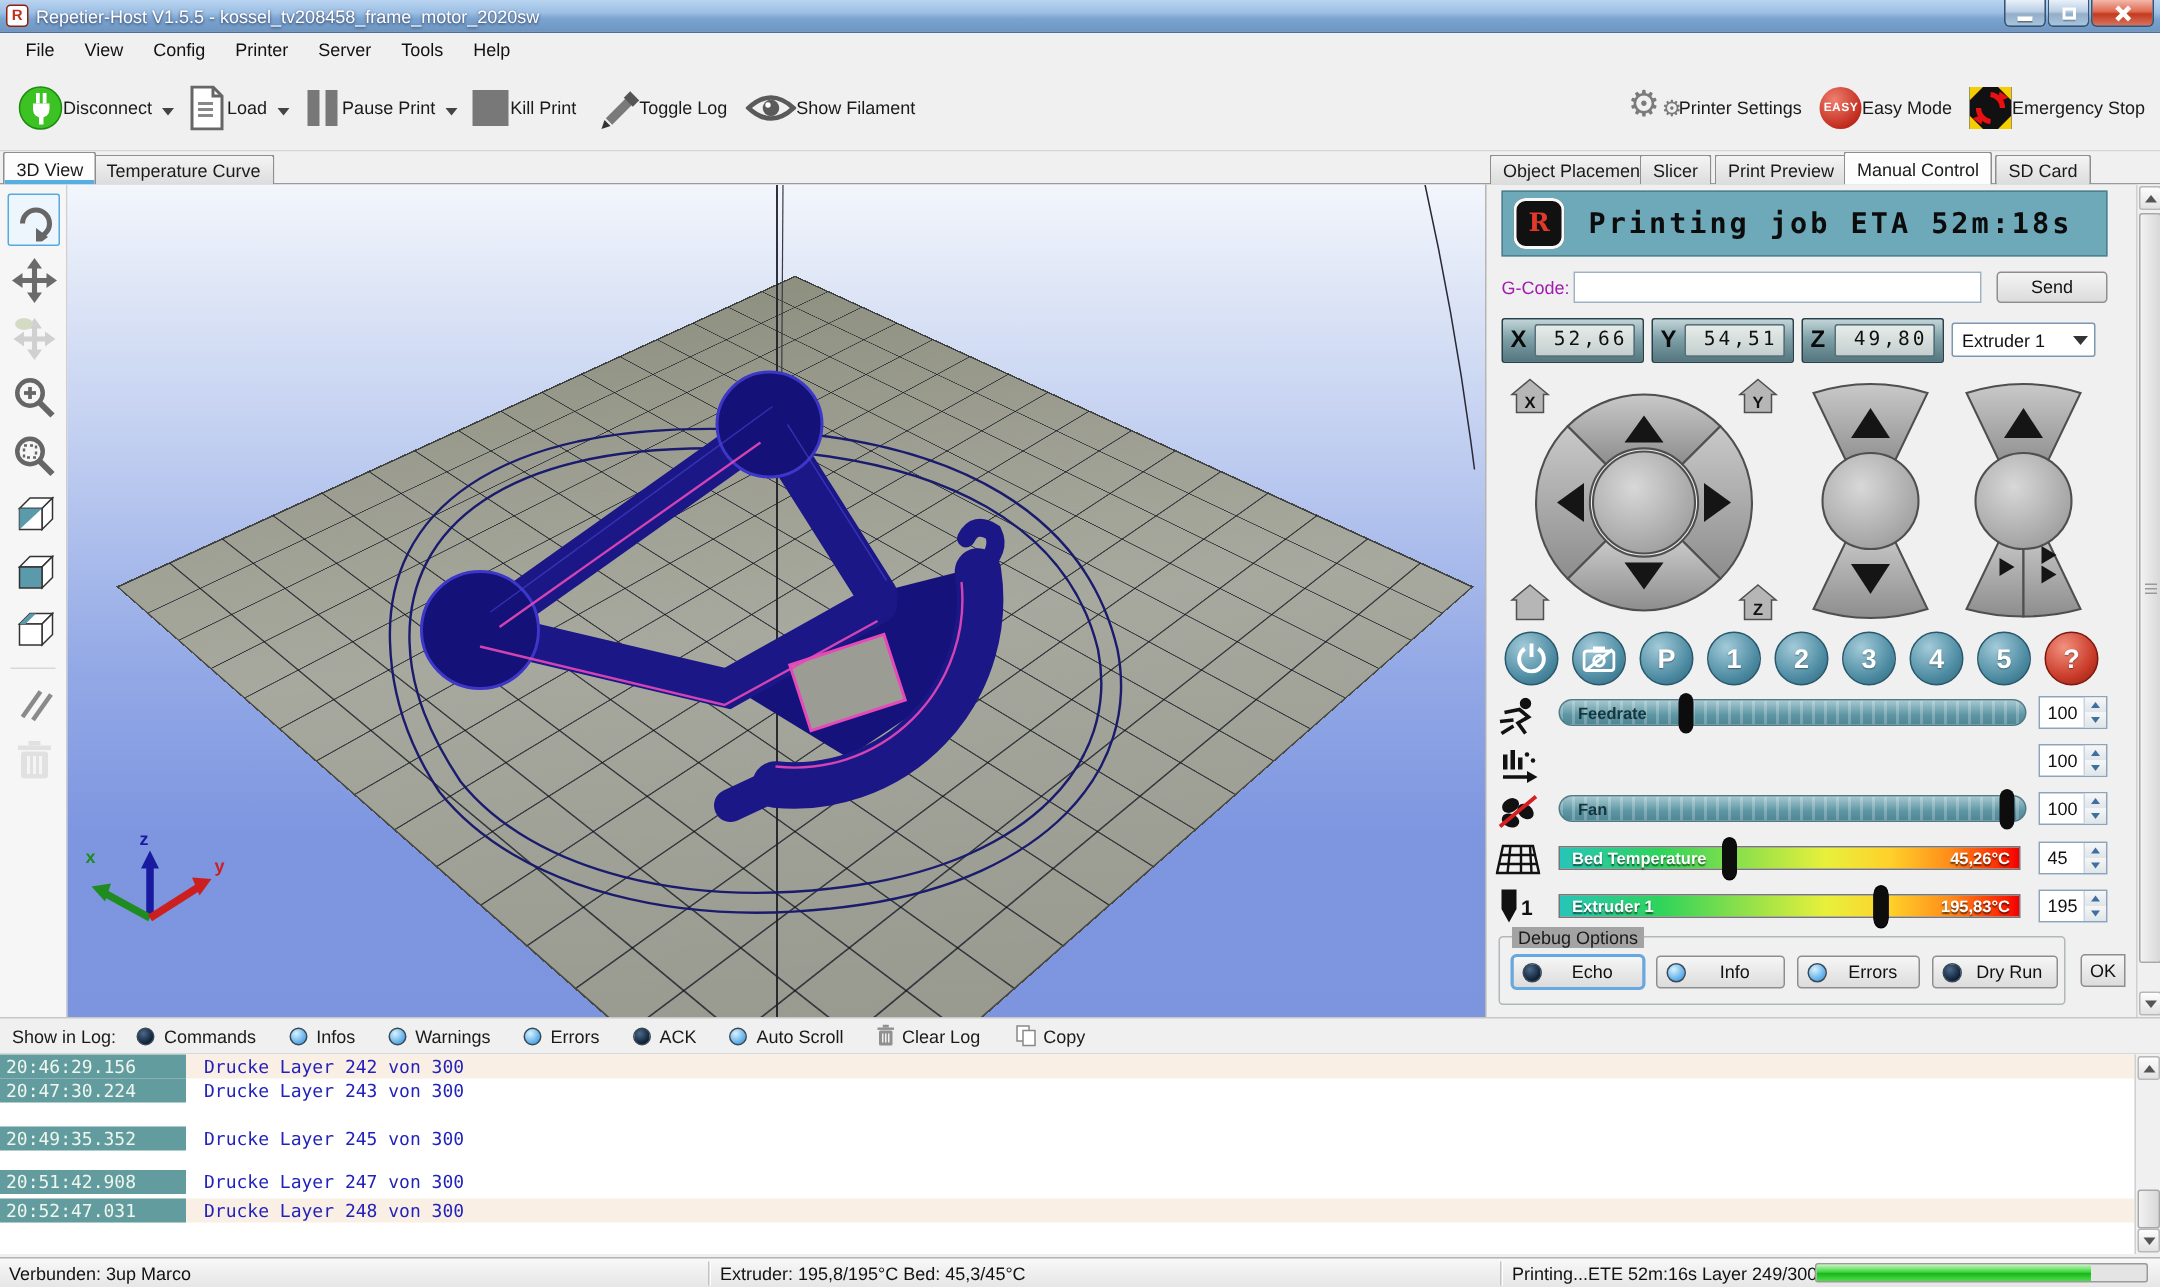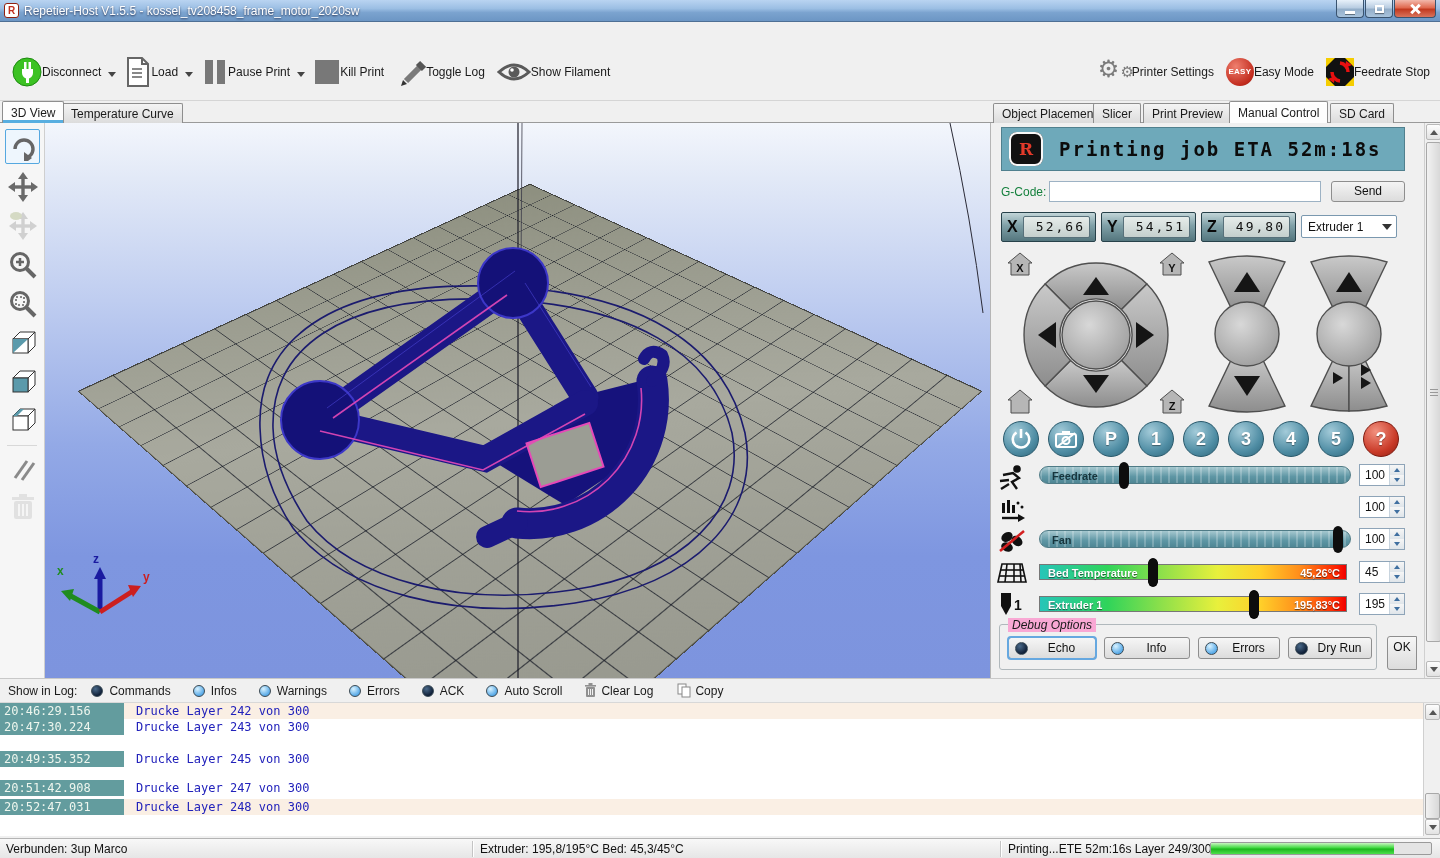--- a/index.html
+++ b/index.html
@@ -84,21 +84,21 @@
   #manual { position:absolute; left:990px; top:123px; width:450px; height:555px; background:#f0f0f0;
     border-left:1px solid #b5b5b5; }
   #lcd { position:absolute; left:10px; top:4px; width:404px; height:44px; background:#6ea9ba;
     border:1px solid #50808e; display:flex; align-items:center; }
   #lcd-logo { width:34px; height:34px; margin-left:7px; background:#111; border-radius:8px; color:#e23a2a;
     font-weight:bold; font-size:17px; display:flex; align-items:center; justify-content:center;
     font-family:"DejaVu Serif", serif; box-shadow:inset 0 0 0 2px #f8f8f8; background-clip:padding-box; }
   #lcd-text { margin-left:16px; font-family:"DejaVu Sans Mono", monospace; font-weight:bold; font-size:19px;
     letter-spacing:2px; color:#0c0c0c; }
   #gcode-row { position:absolute; left:10px; top:58px; width:404px; height:22px; }
-  #gcode-label { position:absolute; left:0; top:4px; color:#15803d; }
+  #gcode-label { position:absolute; left:0; top:4px; color:#a21caf; }
   #gcode-input { position:absolute; left:48px; top:0; width:272px; height:21px; border:1px solid #9db2c4; background:#fff; padding:0 4px; font-size:12px; }
   #send-btn { position:absolute; left:330px; top:0; width:74px; height:21px; background:linear-gradient(#f4f4f4,#dcdcdc);
     border:1px solid #8e8e8e; border-radius:3px; text-align:center; line-height:19px; color:#111; }
   .axis-cell { position:absolute; top:89px; height:30px; width:95px; border:1px solid #27414a; border-radius:2px;
     background:linear-gradient(#c2d5d8, #7fa0a7 45%, #54767e); display:flex; align-items:center; padding:0 5px; }
   .axis-letter { font-weight:bold; font-size:16px; color:#0a0a0a; width:16px; }
   .axis-box { flex:1; height:22px; background:linear-gradient(#e6ecea,#c4cfcd); border:1px solid #57707a;
     border-radius:2px; text-align:right; font-family:"DejaVu Sans Mono", monospace; font-size:13px;
     letter-spacing:2px; color:#101010; line-height:20px; padding-right:4px; }
   #extruder-combo { position:absolute; left:310px; top:92px; width:96px; height:23px; background:#fff;
@@ -127,25 +127,25 @@
   .temp-thumb { position:absolute; top:-6px; width:10px; height:27px; background:#0d0d0d; border-radius:50% / 22%; margin-left:-5px;
     box-shadow:0 -1px 0 #000, 0 1px 0 #000; }
   .spinner { position:absolute; left:368px; width:46px; height:22px; background:#fff; border:1px solid #8ea4b8; display:flex; }
   .spinner .num { flex:1; font-size:12px; color:#111; padding:3px 0 0 5px; }
   .spin-btns { width:15px; border-left:1px solid #c8d4de; display:flex; flex-direction:column; }
   .spin-btns div { flex:1; background:linear-gradient(#f6f6f6,#dfe5ea); display:flex; align-items:center; justify-content:center; }
   .tri-up { width:0; height:0; border-left:3px solid transparent; border-right:3px solid transparent; border-bottom:4px solid #3f6fa0; }
   .tri-down { width:0; height:0; border-left:3px solid transparent; border-right:3px solid transparent; border-top:4px solid #3f6fa0; }
 
   #debug-group { position:absolute; left:8px; top:501px; width:378px; height:46px; border:1px solid #b0b8bc; border-radius:3px; }
-  #debug-title { position:absolute; left:8px; top:-7px; background:#f9a8d4; padding:0 4px; color:#1a1a1a;font-style:italic; }
+  #debug-title { position:absolute; left:8px; top:-7px; background:#a3a3a3; padding:0 4px; color:#1a1a1a; }
   .debug-btn { position:absolute; top:12px; height:22px; background:linear-gradient(#f6f6f6,#dcdcdc); border:1px solid #8e8e8e;
     border-radius:3px; display:flex; align-items:center; padding:0 6px; color:#111; }
   .debug-btn.focused { outline:2px solid #66a8e0; outline-offset:-1px; }
-  #ok-btn { position:absolute; left:396px; top:513px; width:30px; height:34px; background:linear-gradient(#f6f6f6,#dcdcdc);
+  #ok-btn { position:absolute; left:396px; top:513px; width:30px; height:22px; background:linear-gradient(#f6f6f6,#dcdcdc);
     border:1px solid #8e8e8e; border-radius:3px 0 0 3px; text-align:center; line-height:20px; color:#111; }
 
   .led { width:13px; height:13px; border-radius:50%; margin-right:6px; border:1px solid #3a4a55; flex:none; }
   .led.dark { background:radial-gradient(circle at 35% 30%, #4a6a8a, #102038 70%); }
   .led.light { background:radial-gradient(circle at 35% 30%, #d8f2ff, #58aae8 70%); }
 
   
   .vscroll { position:absolute; width:17px; background:#f0f0f0; border-left:1px solid #d0d0d0; }
   .vs-arrow { position:absolute; left:1px; width:15px; height:16px; background:linear-gradient(#fdfdfd,#e2e2e2);
     border:1px solid #b8b8b8; border-radius:2px; display:flex; align-items:center; justify-content:center; }
@@ -191,20 +191,29 @@
         </div>
       <div class="winbtn">
           <div class="glyph-max"></div>
         </div>
       <div class="winbtn close">
           <div class="glyph-close"></div>
         </div>
     </div>
   </div>
 
+  <div id="menubar">
+    <span class="menu-item">File</span>
+    <span class="menu-item">View</span>
+    <span class="menu-item">Config</span>
+    <span class="menu-item">Printer</span>
+    <span class="menu-item">Server</span>
+    <span class="menu-item">Tools</span>
+    <span class="menu-item">Help</span>
+  </div>
 
   <div id="toolbar">
     <div class="tbtn">
       <span class="ticon">
         <svg width="30" height="30">
             <circle cx="15" cy="15" r="14" fill="#3cc223" stroke="#1d8a10"></circle>
             <rect x="12" y="5" width="2.5" height="7" fill="#fff"></rect>
             <rect x="16.5" y="5" width="2.5" height="7" fill="#fff"></rect>
             <path d="M10 12 h11 v4 a5.5 5.5 0 0 1 -11 0 z" fill="#fff"></path>
             <rect x="14" y="20" width="3" height="6" fill="#fff"></rect>
@@ -285,21 +294,21 @@
             <span class="corner c3"></span>
             <span class="corner c4"></span>
           <svg width="28" height="28" style="position:absolute;left:0;top:0">
             <path d="M14 5 A9 9 0 0 1 22 14" fill="none" stroke="#e81010" stroke-width="3.5"></path>
             <path d="M14 23 A9 9 0 0 1 6 14" fill="none" stroke="#e81010" stroke-width="3.5"></path>
             <polygon points="20,3 26,7 19,10" fill="#e81010"></polygon>
             <polygon points="8,25 2,21 9,18" fill="#e81010"></polygon>
           </svg>
         </span>
       </span>
-      <span>Feedrate Stop</span>
+      <span>Emergency Stop</span>
     </div>
   </div>
 
   <div id="tabstrip">
     <div class="tab active active3d" style="left:2px">3D View</div>
     <div class="tab" style="left:62px">Temperature Curve</div>
     <div class="tab" style="left:993px">Object Placement</div>
     <div class="tab" style="left:1093px">Slicer</div>
     <div class="tab" style="left:1143px">Print Preview</div>
     <div class="tab active" style="left:1229px">Manual Control</div>

